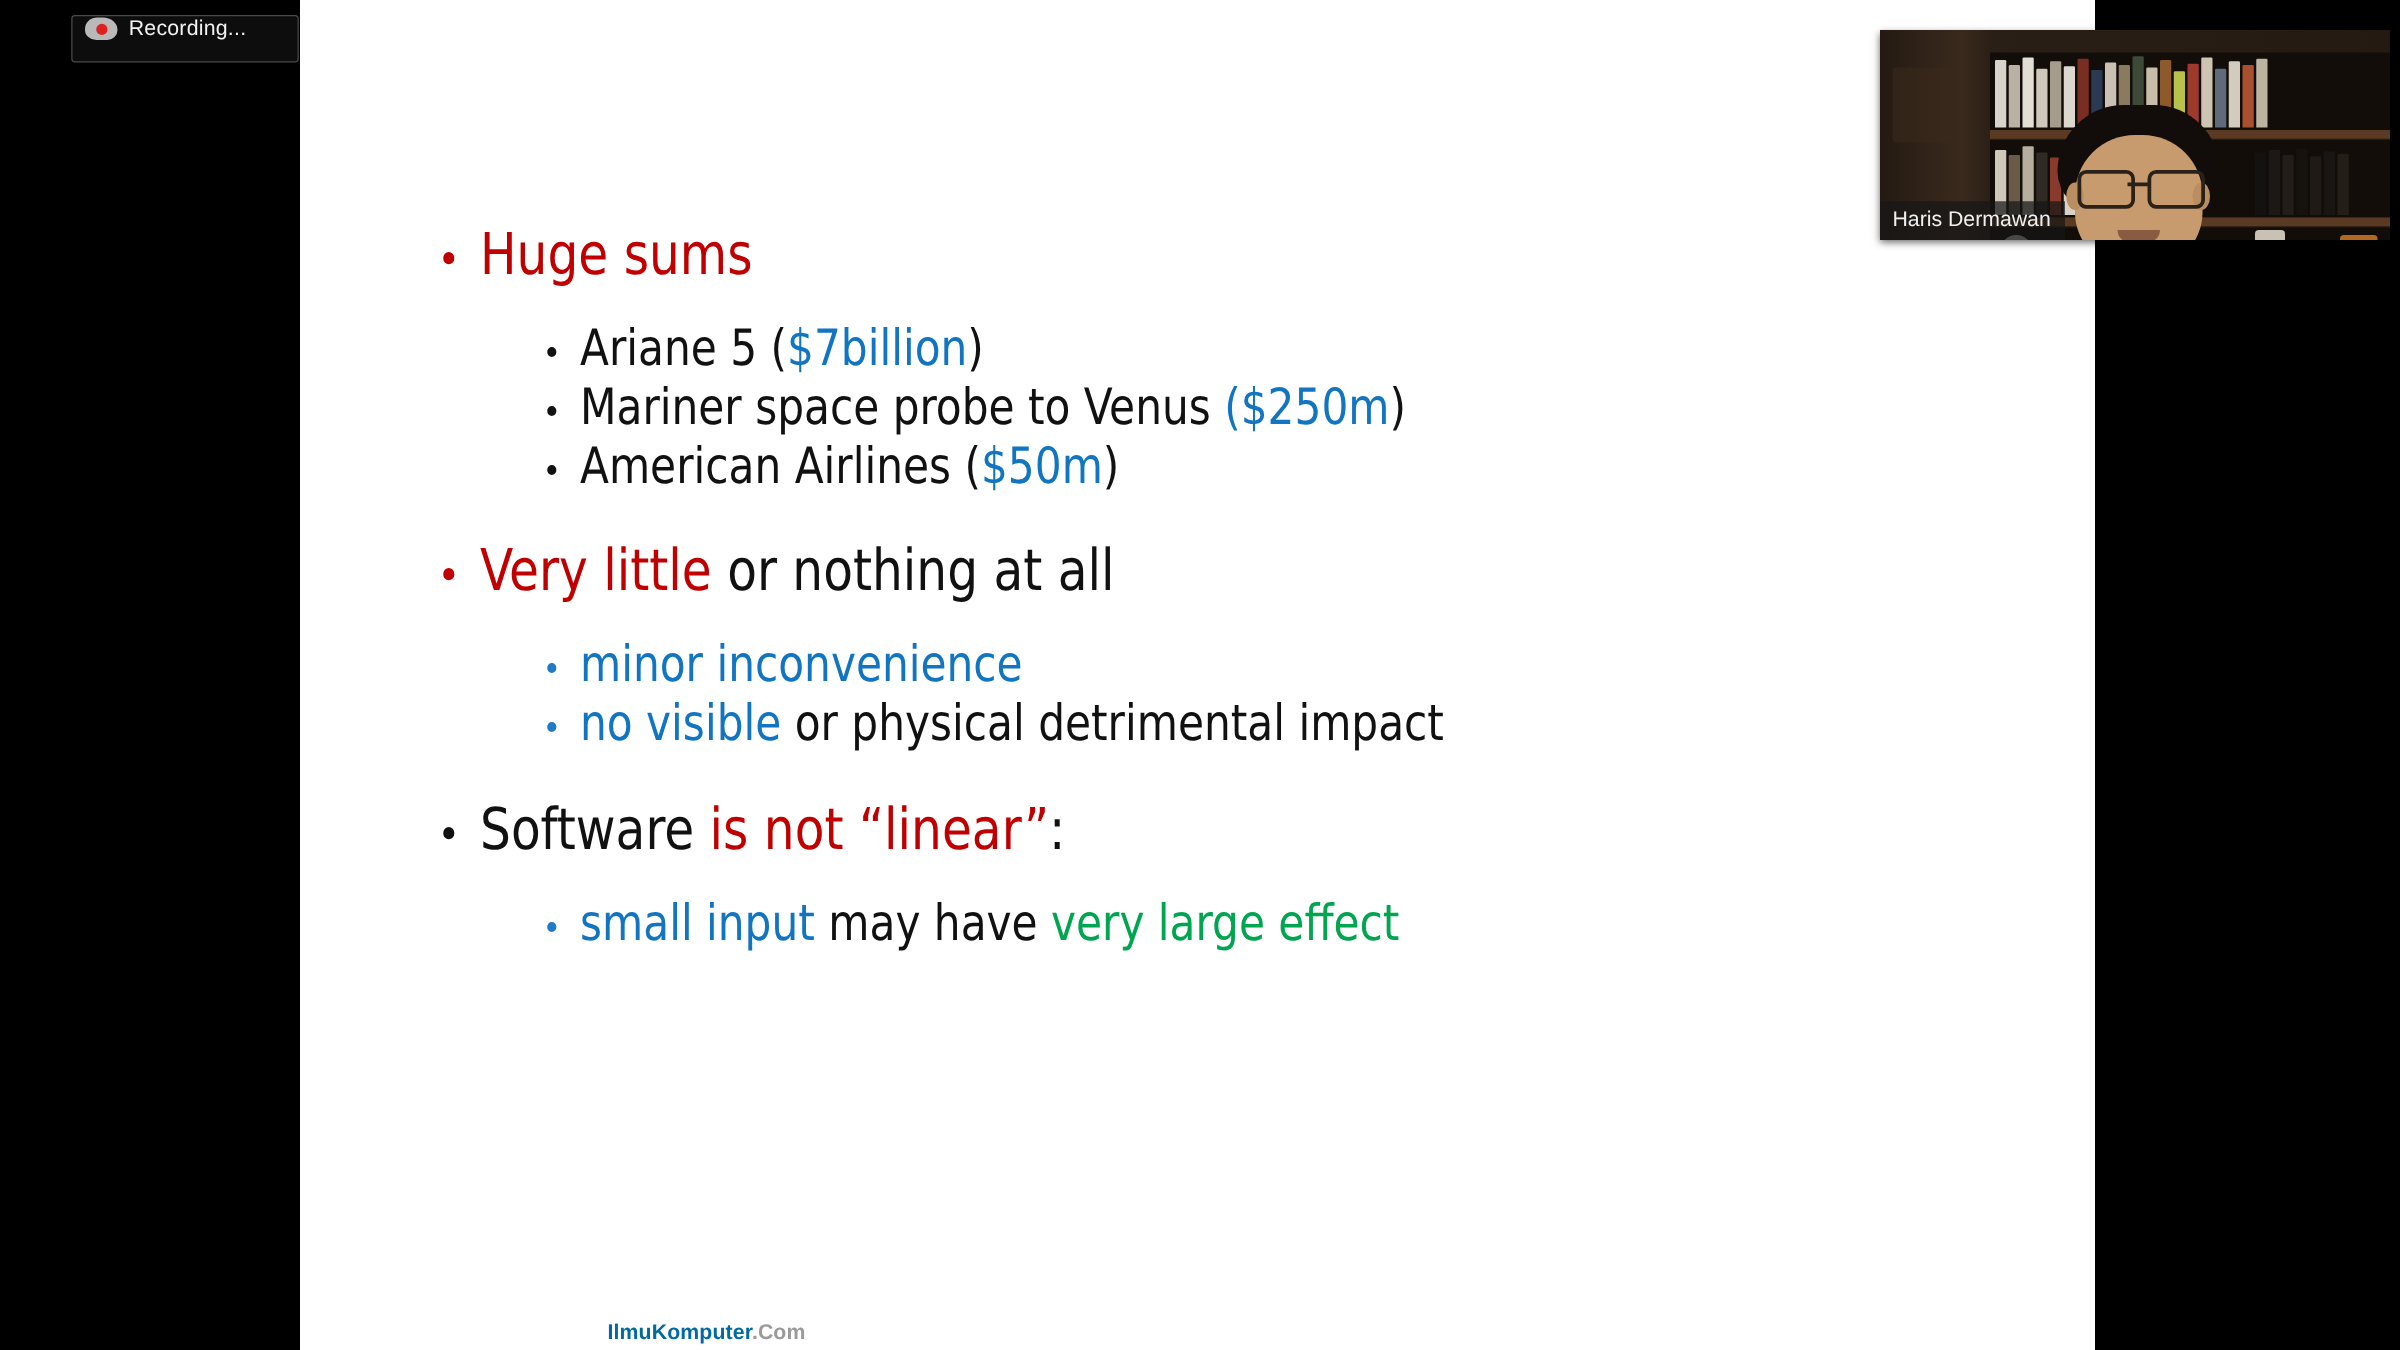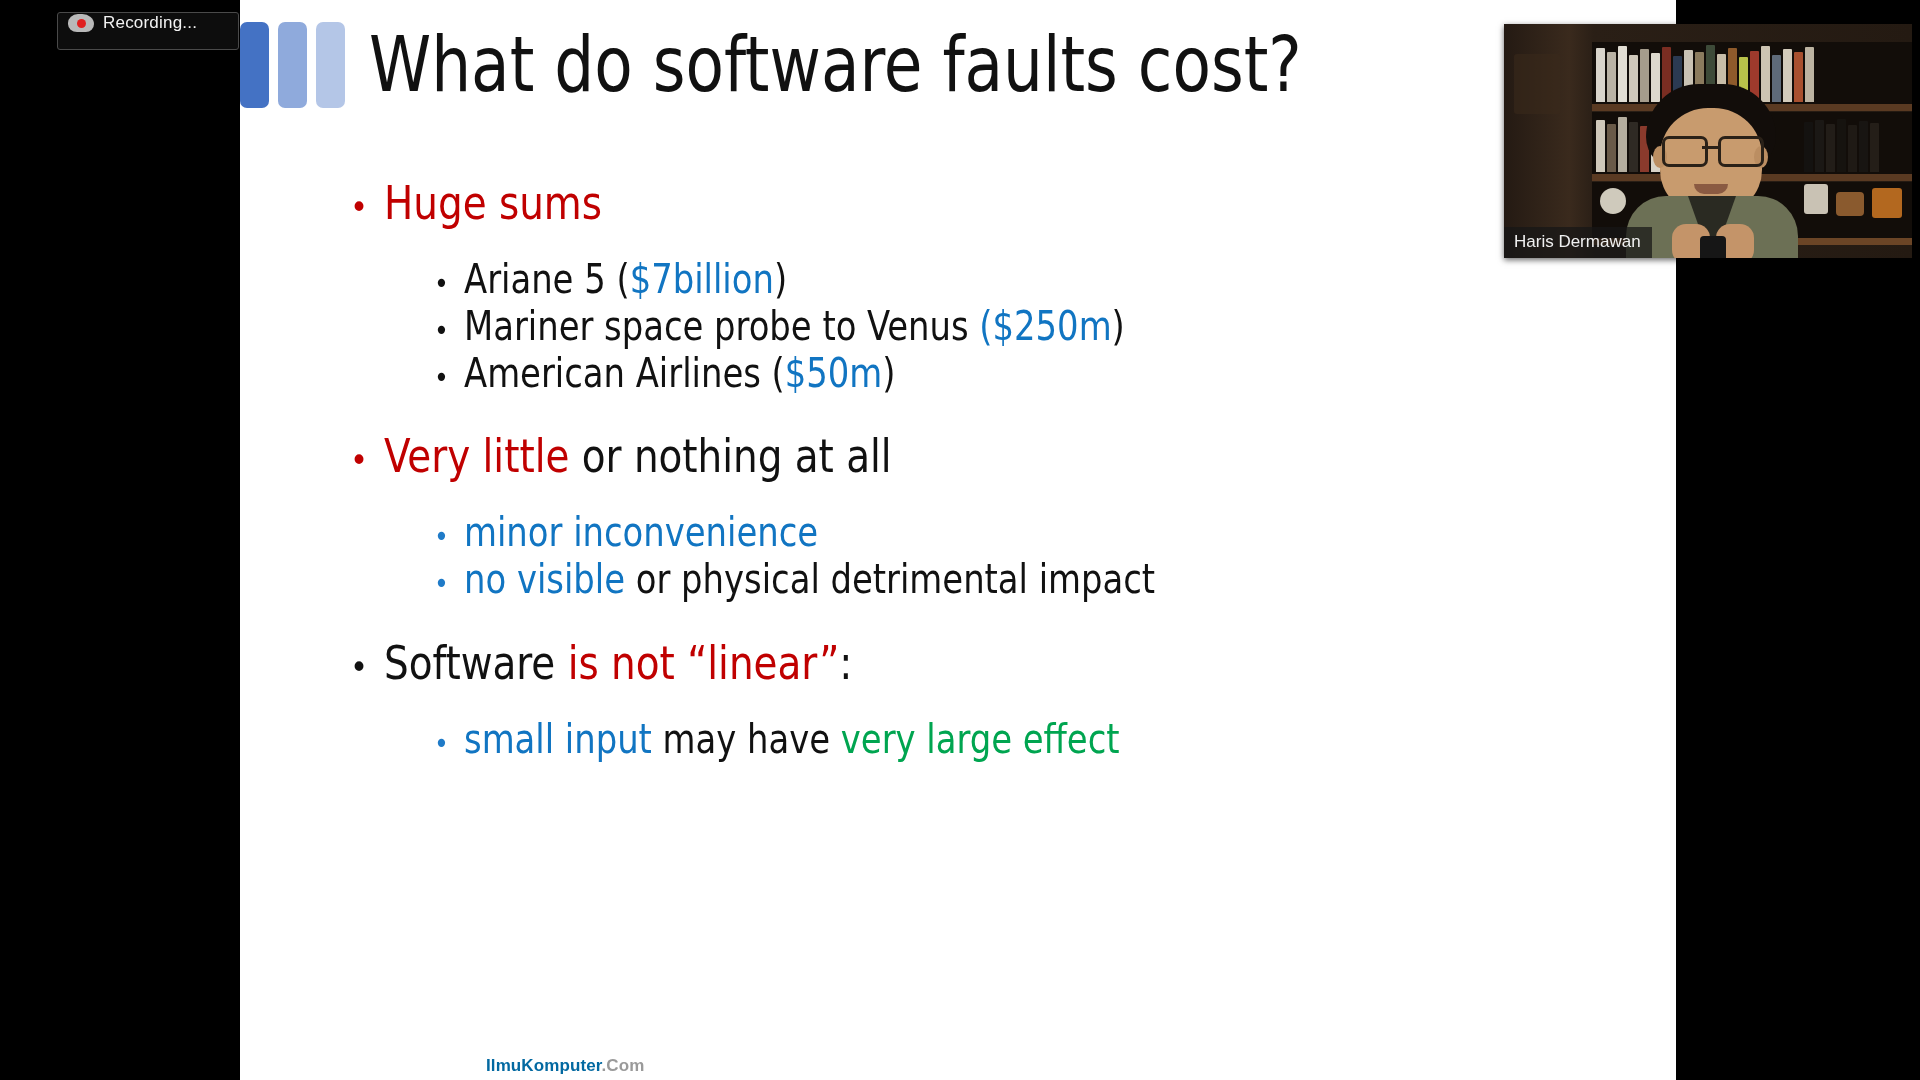--- a/index.html
+++ b/index.html
@@ -55,21 +55,21 @@
   #logo-ilmu .com{color:#9a9a9a;}
   #logo-brain{position:absolute;left:1564px;top:1050px;height:26px;display:flex;align-items:stretch;
               font-family:"Liberation Serif","DejaVu Serif",serif;}
   #logo-brain .b1{background:#111;color:#fff;padding:1px 3px 1px 4px;font-size:19px;line-height:24px;
                   letter-spacing:.3px;}
   #logo-brain .b2{background:#fff;color:#111;padding:1px 4px 1px 3px;font-size:19px;line-height:24px;
                   letter-spacing:.3px;}
   .sc{font-size:15px;}
 
   
-  #cam{position:absolute;left:1504px;top:24px;width:408px;height:234px;overflow:hidden;
+  #cam{position:absolute;left:1504px;top:24px;width:408px;height:168px;overflow:hidden;
        box-shadow:0 2px 6px rgba(0,0,0,.6);background:#120f0c;}
   #cam .wall{position:absolute;inset:0;background:
       linear-gradient(90deg,#241a13 0%,#3a2a1d 16%,#2a1f16 22%,#241a12 100%);}
   .shelf{position:absolute;left:88px;width:320px;background:#120d09;}
   .shelfboard{position:absolute;left:88px;width:320px;height:7px;background:#5a3a22;}
   .books{position:absolute;display:flex;align-items:flex-end;gap:2px;}
   .bk{width:9px;border-radius:1px 1px 0 0;}
   #cam .lamp{position:absolute;left:10px;top:30px;width:46px;height:60px;background:#3b2a1c;opacity:.55;
              border-radius:3px;}
   #cam .person{position:absolute;left:116px;top:60px;width:184px;height:180px;}
@@ -93,26 +93,20 @@
   #cam .hand-r{position:absolute;left:96px;top:140px;width:38px;height:40px;background:#c49469;border-radius:14px;}
   #cam .phone{position:absolute;left:80px;top:152px;width:26px;height:34px;background:#161616;border-radius:4px;}
   #cam-name{position:absolute;left:0px;bottom:0px;background:rgba(22,22,22,.72);color:#f0f0f0;
      font-size:17px;padding:5px 11px 6px 10px;}
 </style>
 </head>
 <body>
 
 <div id="slide-clip">
 
-  <div id="title-row">
-    <div class="tbar" id="tbar1"></div>
-    <div class="tbar" id="tbar2"></div>
-    <div class="tbar" id="tbar3"></div>
-    <div id="title-text">What do software faults cost?</div>
-  </div>
 
   <div id="body">
 
     <div class="lvl1 red-bul">
       <span class="bul">•</span>
       <span class="txt c-red">Huge sums</span>
     </div>
 
     <div class="gap-md"></div>
 

